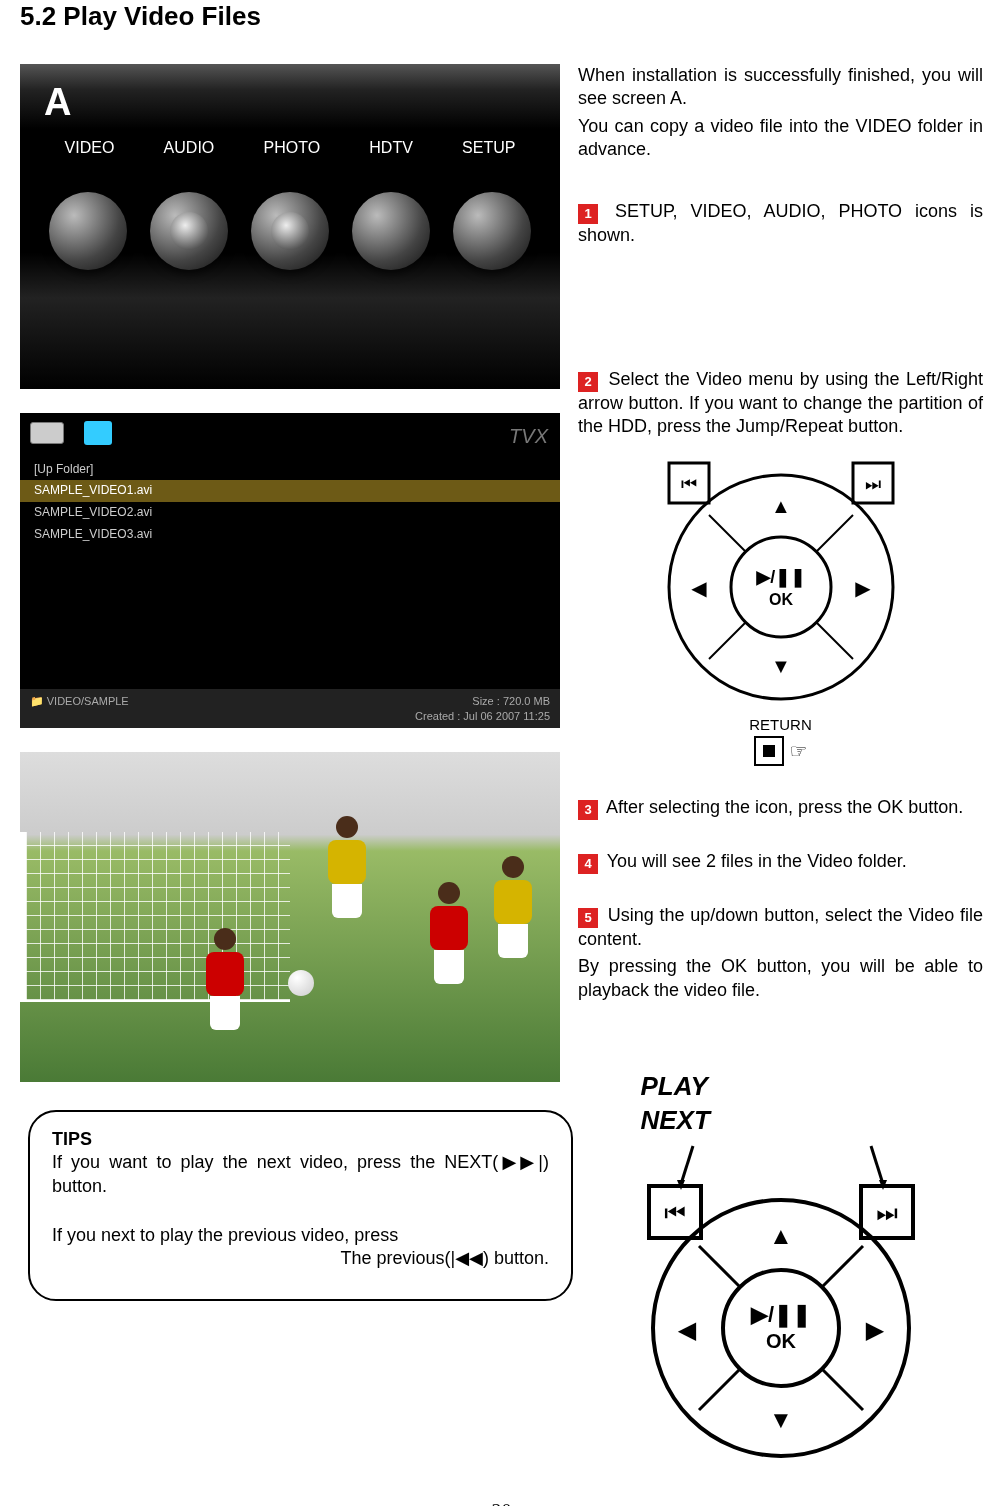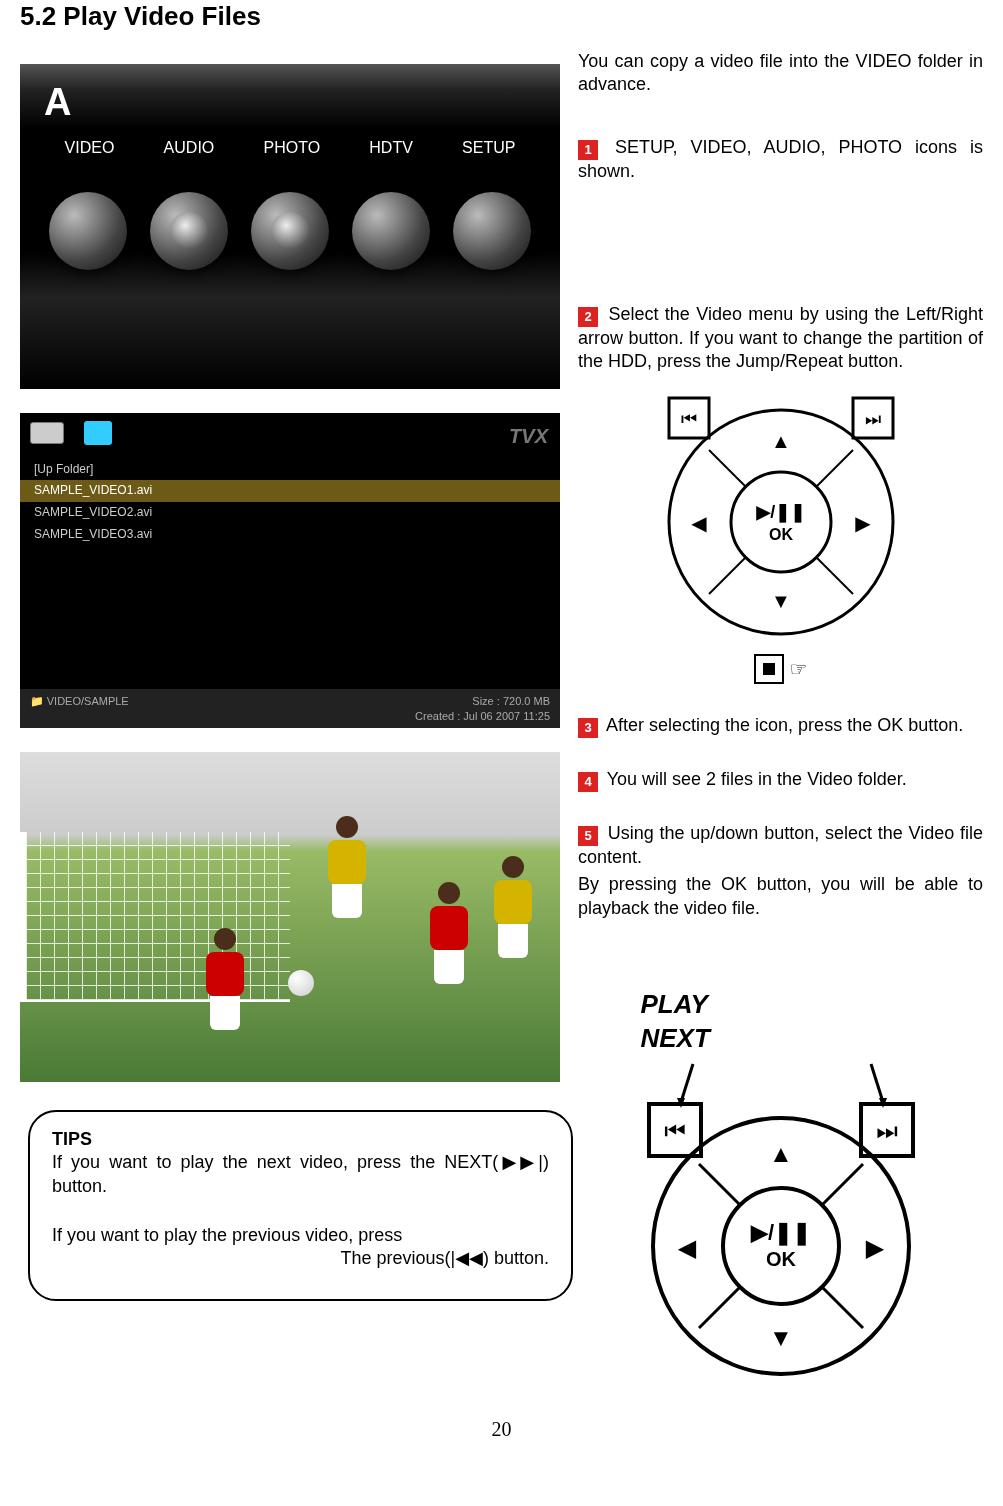--- a/index.html
+++ b/index.html
@@ -81,21 +81,21 @@
     height: 315px;
     background: #000;
     position: relative;
     color: #ccc;
     font-size: 12px;
     margin-bottom: 24px;
   }
   .fb-top { padding: 8px 10px; display:flex; align-items:center; gap:20px;}
   .fb-top .drive { width:34px; height:22px; background:#ccc; border-radius:3px; border:1px solid #777;}
   .fb-top .globe { width:28px;height:24px;background:#3cf;border-radius:3px;}
-  .fb-logo{ position:absolute; right:12px; top:10px; color:#777; font-style:italic; font-weight:bold; font-size:20px;}
+  .fb-logo{ position:absolute; right:12px; top:10px; color:#777; font-style:italic; font-weight:normal; font-size:20px;}
   .fb-list{ margin-top:6px; }
   .fb-list div{ padding:3px 14px; }
   .fb-list .sel{ background:#6d5a16; color:#fff;}
   .fb-foot{position:absolute; bottom:0; left:0; right:0; background:#222; padding:5px 10px; display:flex; justify-content:space-between; font-size:11px; color:#aaa;}
   .fb-foot .meta{ text-align:right;}
 
   
   .soccer {
     width: 540px;
     height: 330px;
@@ -235,27 +235,28 @@
           <div class="body"></div>
           <div class="legs"></div>
         </div>
       <div class="ball"></div>
     </div>
 
     <div class="tips-box">
       <p class="tips-title">TIPS</p>
       <p>If you want to play the next video, press the NEXT(▶▶|) button.</p>
       <div class="gap"></div>
-      <p style="text-align:left">If you want to play the previous video, press</p>
+      <p style="text-align:left">If you next to play the previous video, press</p>
       <p style="text-align:right">The previous(|◀◀) button.</p>
     </div>
 
   </div>
 
   <div class="right-col">
+    <p>When installation is successfully finished, you will see screen A.</p>
     <p style="margin-top:-14px">You can copy a video file into the VIDEO folder in advance.</p>
 
     <p style="margin-top:39px">
       <span class="callout">1</span><span> SETUP, VIDEO, AUDIO, PHOTO icons is shown.</span>
     </p>
 
     <p style="margin-top:120px">
       <span class="callout">2</span><span> Select the Video menu by using the Left/Right arrow button. If you want to change the partition of the HDD, press the Jump/Repeat button.</span>
     </p>
 
@@ -277,20 +278,21 @@
 
           <text x="130" y="56" font-size="20" text-anchor="middle">▲</text>
           <text x="130" y="216" font-size="20" text-anchor="middle">▼</text>
           <text x="48" y="138" font-size="20" text-anchor="middle">◀</text>
           <text x="212" y="138" font-size="20" text-anchor="middle">▶</text>
 
           <text x="130" y="126" font-size="18" text-anchor="middle" font-weight="bold">▶/❚❚</text>
           <text x="130" y="148" font-size="16" text-anchor="middle" font-weight="bold">OK</text>
         </svg>
       </div>
+      <div class="return-lbl">RETURN</div>
       <div class="return-row">
         <div class="stop-box">
             <div></div>
           </div>
         <span class="hand">☞</span>
       </div>
     </div>
 
     <p>
       <span class="callout">3</span><span> After selecting the icon, press the OK button.</span>

